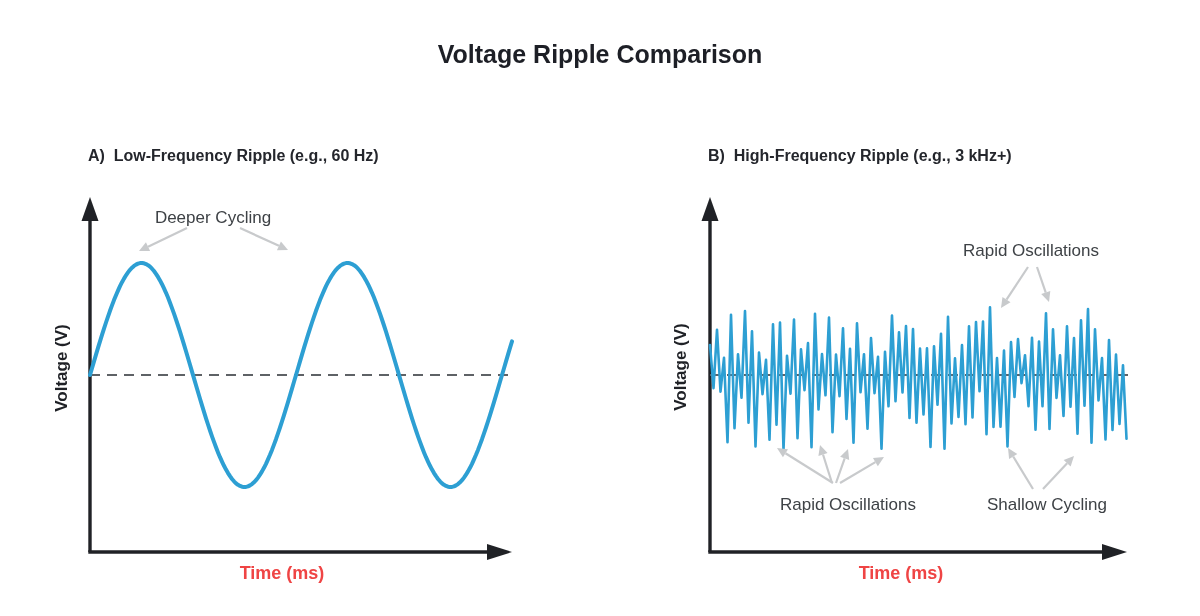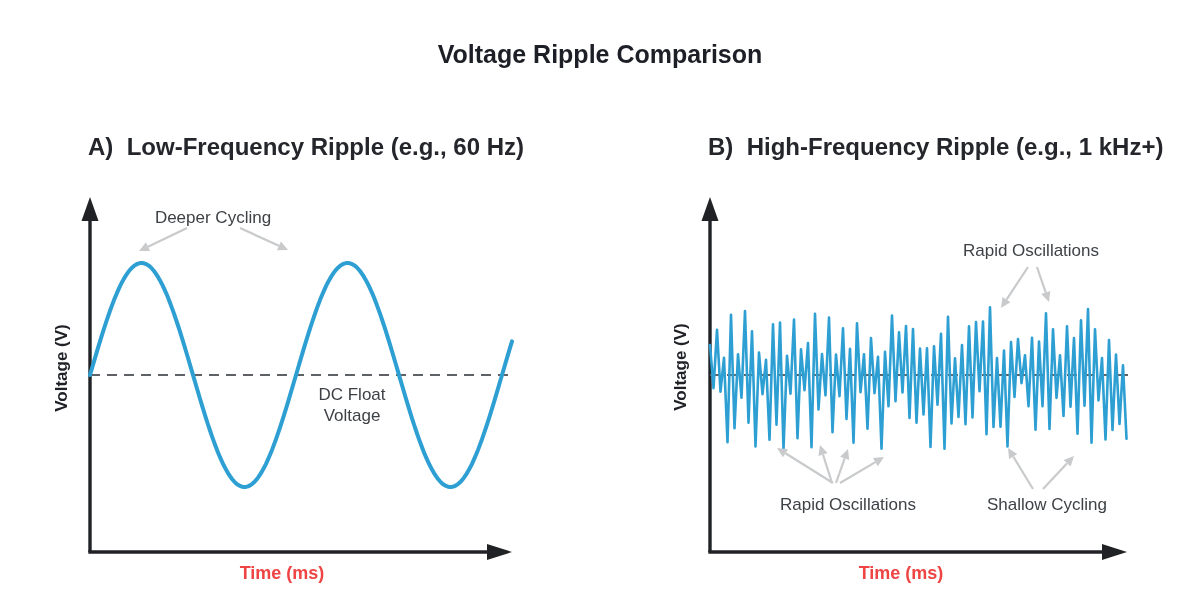--- a/index.html
+++ b/index.html
@@ -7,21 +7,21 @@
     position:relative;width:1200px;height:616px;background:#ffffff;
     font-family:"Liberation Sans","DejaVu Sans",sans-serif;overflow:hidden;border-radius:18px;
   }
   #wave-svg{position:absolute;left:0;top:0;width:1200px;height:616px;}
   .txt{position:absolute;color:#3f4347;}
   .fig-title{
     left:600px;top:40px;transform:translateX(-50%);
     font-size:25px;font-weight:bold;color:#1d1f26;white-space:pre;
   }
   .panel-title{
-    top:133px;font-size:24px;font-weight:bold;color:#24262c;white-space:pre;
+    top:147px;font-size:16px;font-weight:bold;color:#24262c;white-space:pre;
   }
   .panel-title.a{left:88px;}
   .panel-title.b{left:708px;}
   .y-label{
     font-size:17px;font-weight:bold;color:#1f2126;white-space:nowrap;
     transform:translate(-50%,-50%) rotate(-90deg);
   }
   .y-label.a{left:62px;top:368px;}
   .y-label.b{left:681px;top:367px;}
   .x-label{
@@ -90,26 +90,25 @@
         <line x1="1033" y1="489" x2="1013.2060742426465" y2="456.53796175794037" stroke="#c8cacc" stroke-width="2.2" stroke-linecap="butt"></line>
         <polygon points="1008,448 1017.3042958864579,454.03904612147 1009.1078525988352,459.03687739441074" fill="#c8cacc"></polygon>
         <line x1="1043" y1="489" x2="1067.1532453833595" y2="463.28848072093984" stroke="#c8cacc" stroke-width="2.2" stroke-linecap="butt"></line>
         <polygon points="1074,456 1070.6517161294107,466.5749229369273 1063.6547746373083,460.0020385049524" fill="#c8cacc"></polygon>
       </g>
   </svg>
 
   <div class="txt fig-title">Voltage Ripple Comparison</div>
 
   <div class="txt panel-title a">A)  Low-Frequency Ripple (e.g., 60 Hz)</div>
-  <div class="txt panel-title b">B)  High-Frequency Ripple (e.g., 1 kHz+)</div>
+  <div class="txt panel-title b">B)  High-Frequency Ripple (e.g., 3 kHz+)</div>
 
   <div class="txt y-label a">Voltage (V)</div>
   <div class="txt y-label b">Voltage (V)</div>
 
   <div class="txt x-label a">Time (ms)</div>
   <div class="txt x-label b">Time (ms)</div>
 
   <div class="txt annot deeper">Deeper Cycling</div>
-  <div class="txt annot dcfloat">DC Float Voltage</div>
   <div class="txt annot rapid-top">Rapid Oscillations</div>
   <div class="txt annot rapid-bottom">Rapid Oscillations</div>
   <div class="txt annot shallow">Shallow Cycling</div>
 </div>
 
 </body></html>

